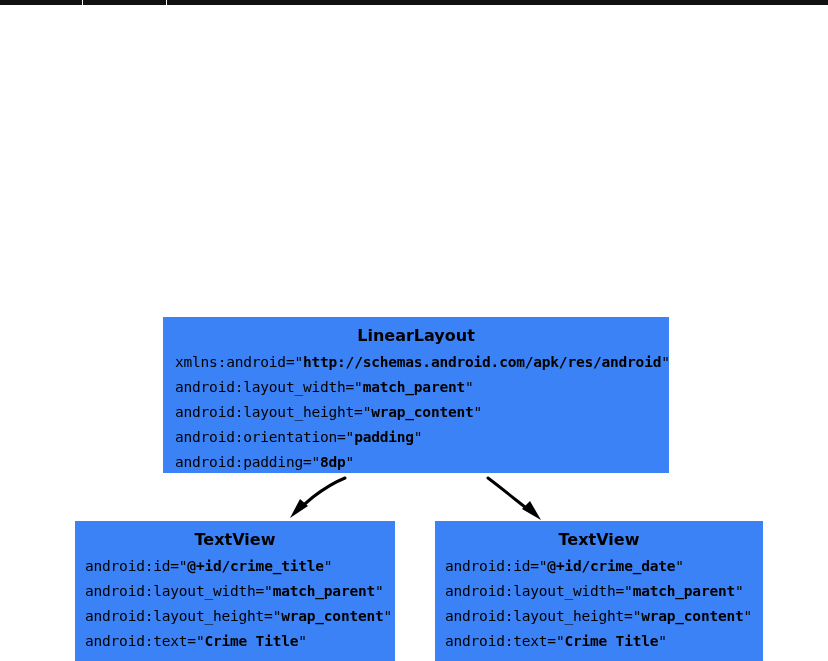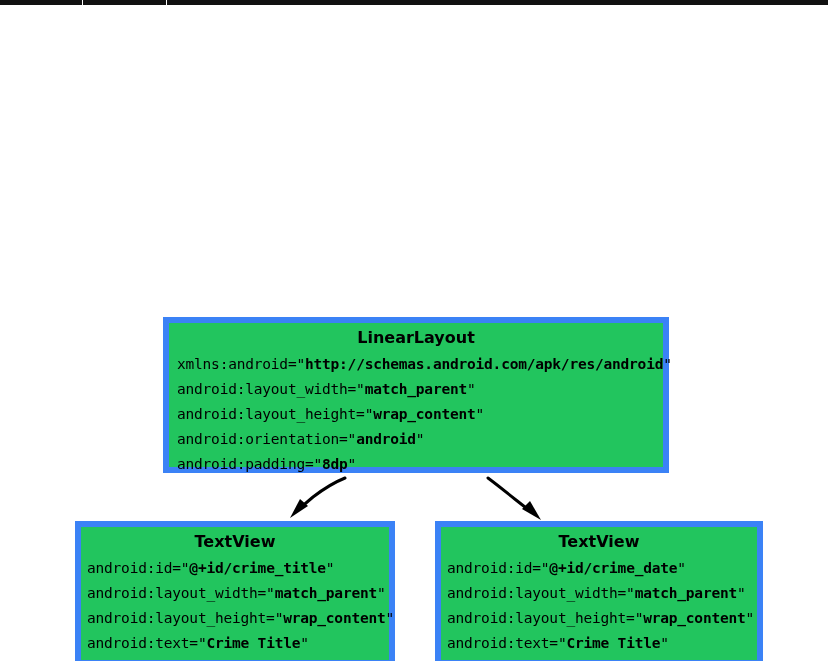--- a/index.html
+++ b/index.html
@@ -31,22 +31,22 @@
     top: 0;
     width: 1px;
     height: 5px;
     background: #ffffff;
   }
 
   
   .node {
     position: absolute;
     box-sizing: border-box;
-    background: #22c55e;
-    border: 6px solid #3b82f6;
+    background: #3b82f6;
+    border: 4px solid #3b82f6;
   }
   .node-title {
     text-align: center;
     font-family: "DejaVu Sans", sans-serif;
     font-weight: bold;
     font-size: 16px;
     color: #000000;
     line-height: 20px;
     margin: 5px 0 4px 0;
     white-space: nowrap;
@@ -113,21 +113,21 @@
     <div class="top-band-tick" style="left:82px"></div>
     <div class="top-band-tick" style="left:166px"></div>
   </div>
 
   <div class="node" id="node-linearlayout">
     <div class="node-title">LinearLayout</div>
     <ul class="attr-list">
       <li class="attr"><span class="k">xmlns:android="</span><span class="v">http://schemas.android.com/apk/res/android</span><span class="k">"</span></li>
       <li class="attr"><span class="k">android:layout_width="</span><span class="v">match_parent</span><span class="k">"</span></li>
       <li class="attr"><span class="k">android:layout_height="</span><span class="v">wrap_content</span><span class="k">"</span></li>
-      <li class="attr"><span class="k">android:orientation="</span><span class="v">android</span><span class="k">"</span></li>
+      <li class="attr"><span class="k">android:orientation="</span><span class="v">padding</span><span class="k">"</span></li>
       <li class="attr"><span class="k">android:padding="</span><span class="v">8dp</span><span class="k">"</span></li>
     </ul>
   </div>
 
   <div class="node" id="node-textview-title">
     <div class="node-title">TextView</div>
     <ul class="attr-list">
       <li class="attr"><span class="k">android:id="</span><span class="v">@+id/crime_title</span><span class="k">"</span></li>
       <li class="attr"><span class="k">android:layout_width="</span><span class="v">match_parent</span><span class="k">"</span></li>
       <li class="attr"><span class="k">android:layout_height="</span><span class="v">wrap_content</span><span class="k">"</span></li>

